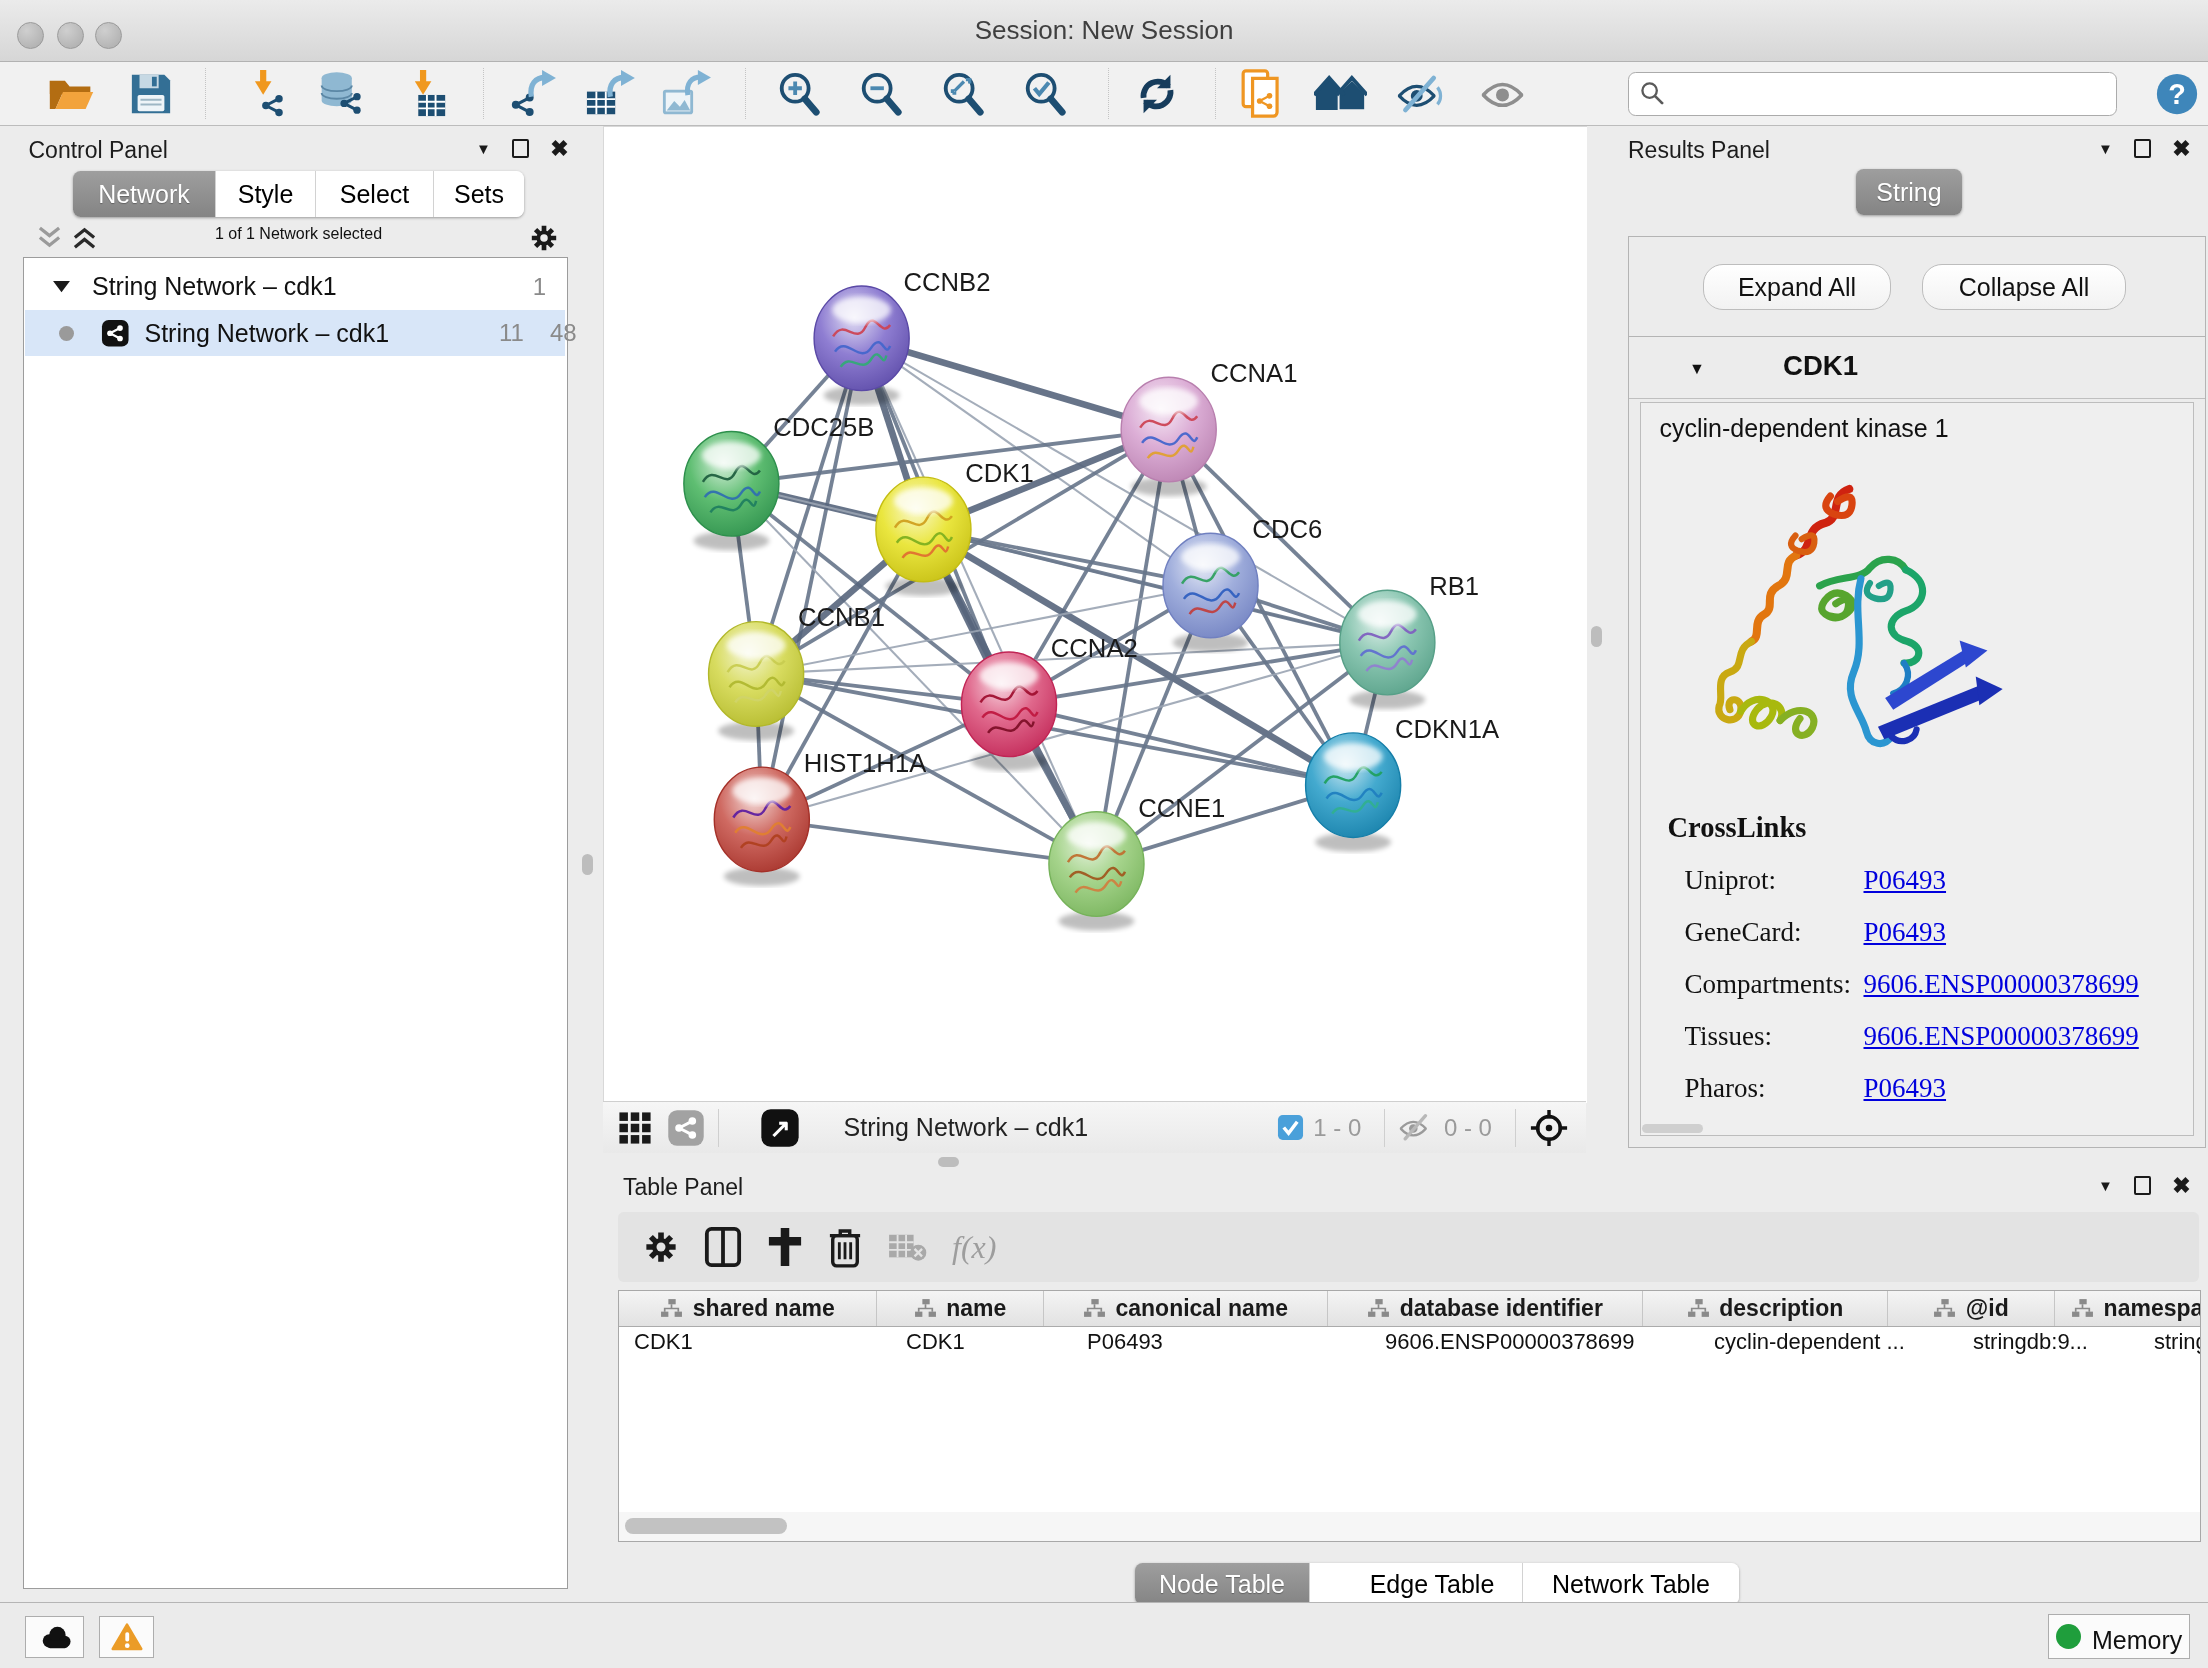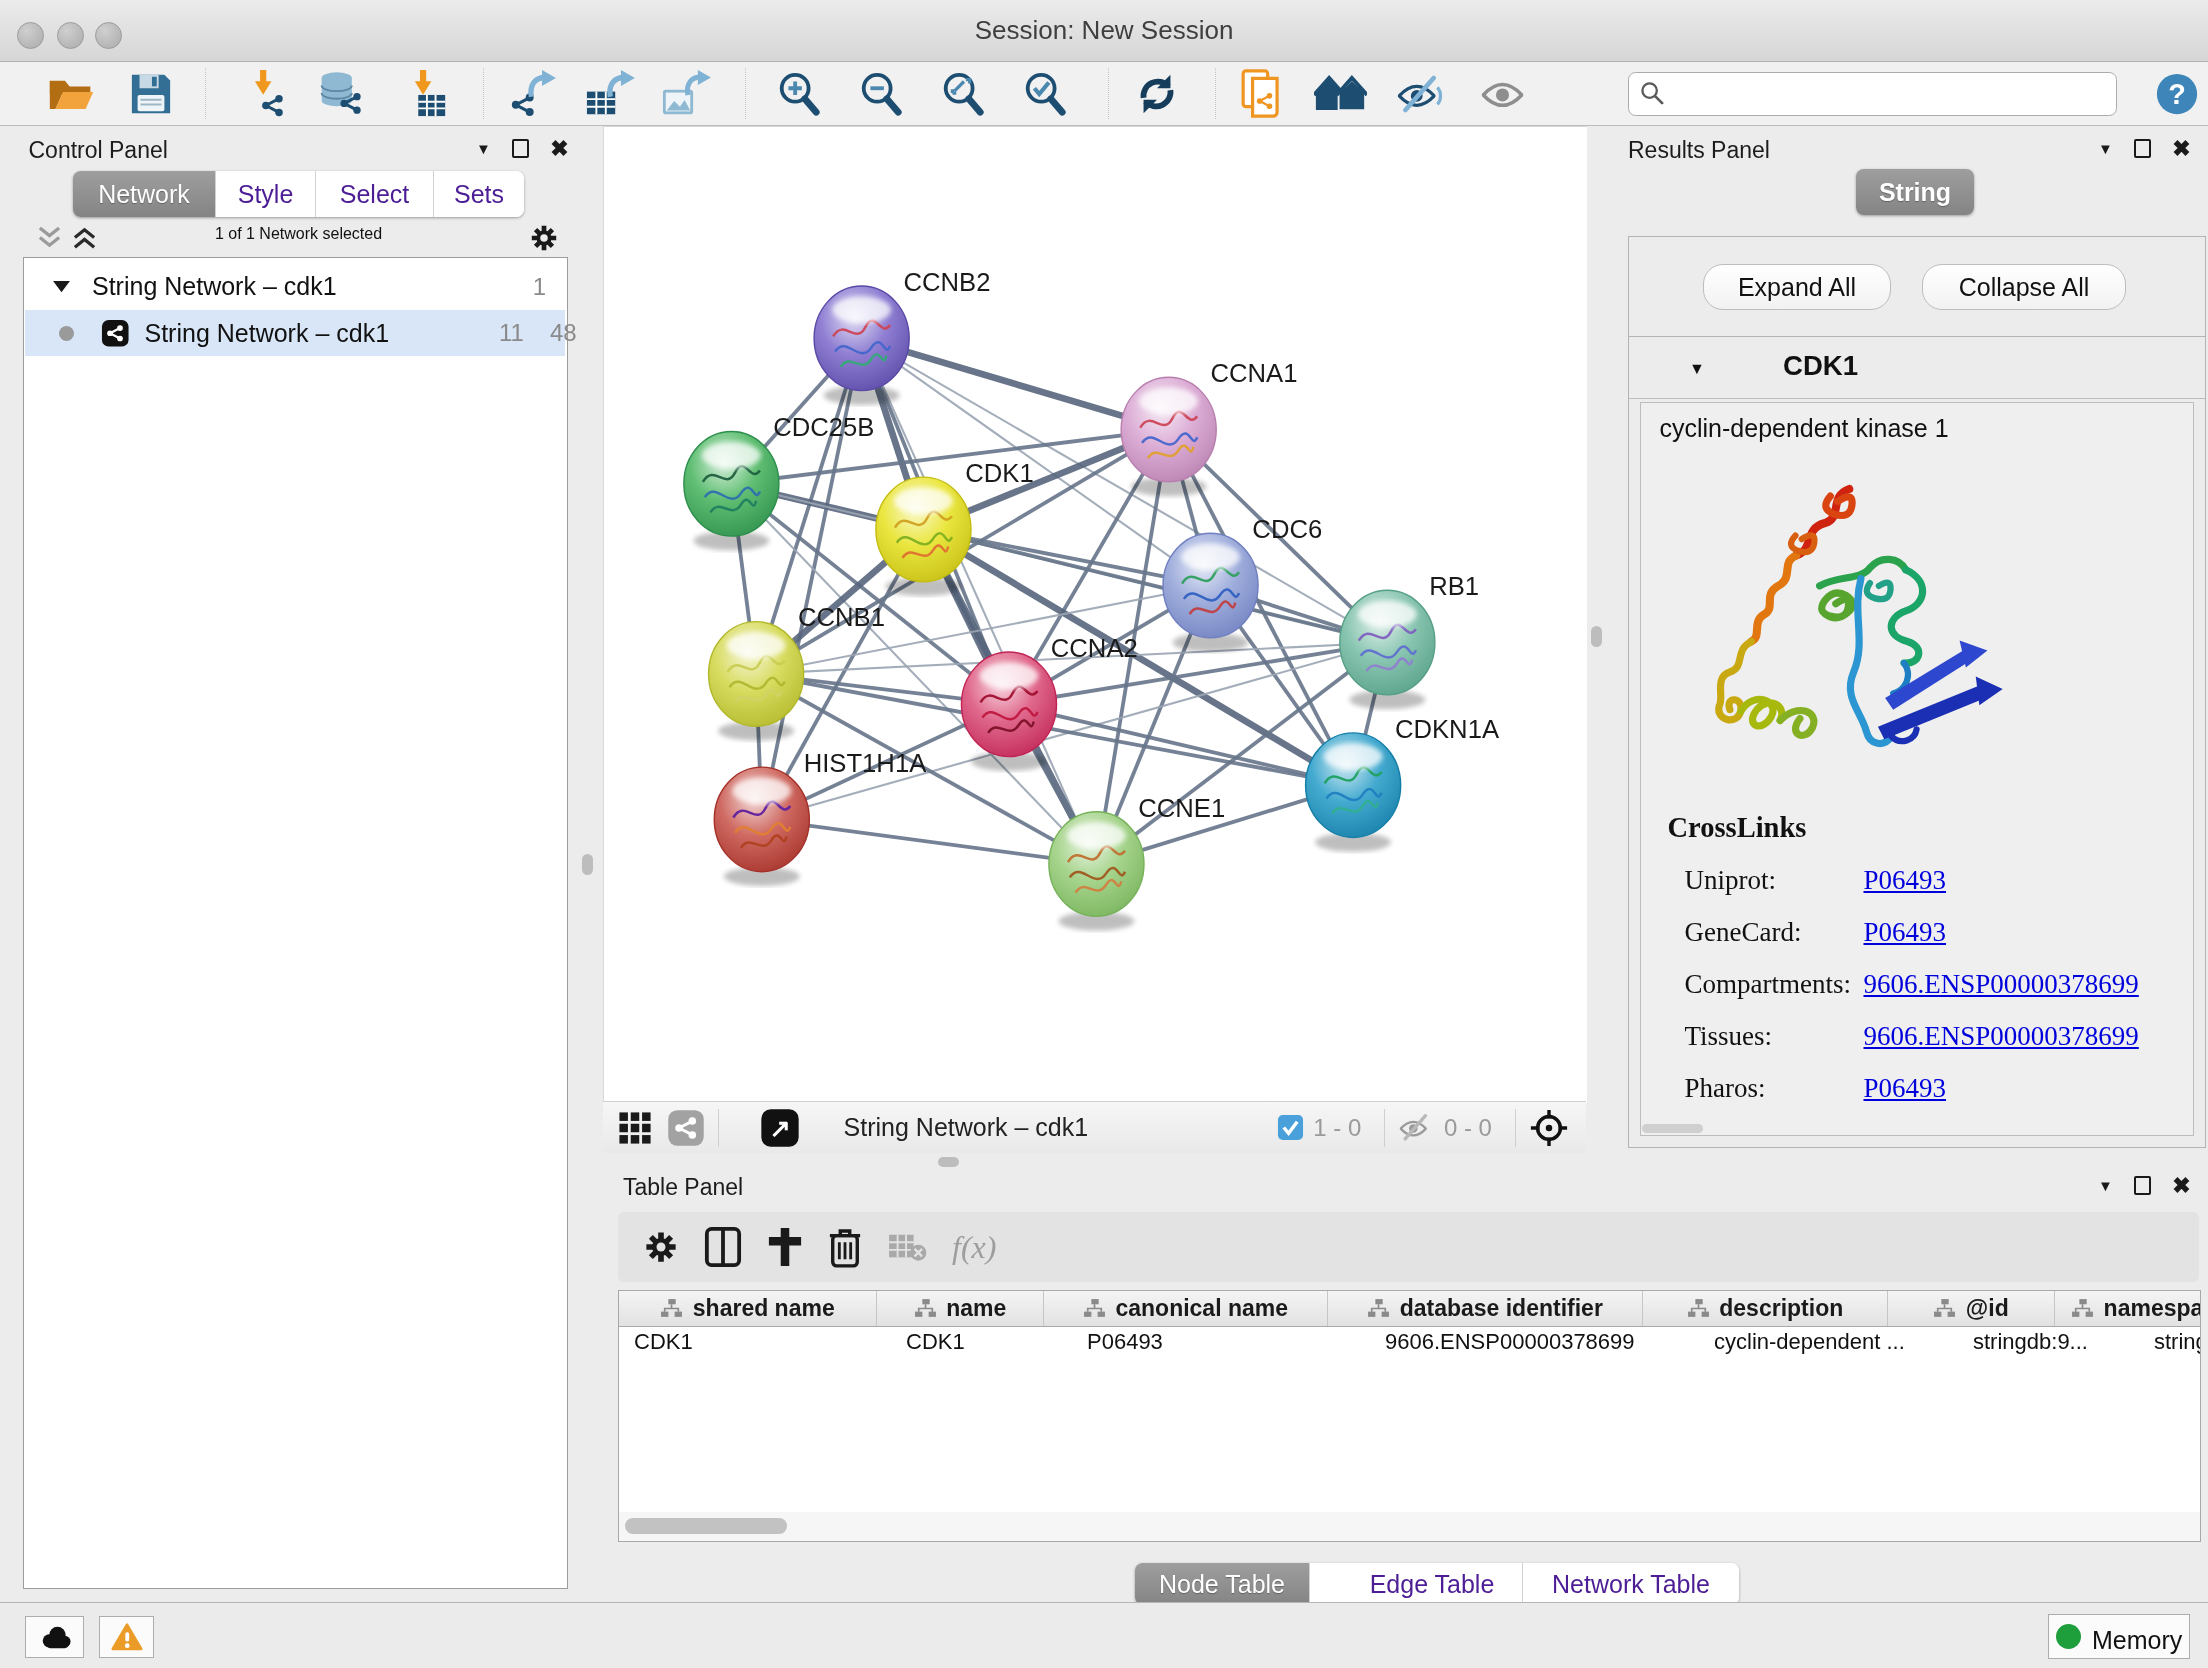--- a/index.html
+++ b/index.html
@@ -30,21 +30,21 @@
   
   .panel-title{font-size:23px;color:#1c1c1c;}
   .win-controls{position:absolute;display:flex;align-items:center;gap:21px;}
   .wc-arrow{font-size:15px;color:#1a1a1a;}
   .wc-float{width:13.3px;height:14.3px;border:2.4px solid #1a1a1a;border-radius:1.9px;display:inline-block;}
   .wc-close{font-size:22px;font-weight:bold;color:#1a1a1a;line-height:19px;}
 
   .seg-tabs{display:flex;border-radius:7.6px;overflow:hidden;
     box-shadow:0 1px 2.9px rgba(0,0,0,.35);}
   .seg{display:flex;align-items:center;justify-content:center;font-size:25px;
-    background:#fff;color:#4c1d95;border-right:1px solid #d2d2d2;}
+    background:#fff;color:#000000;border-right:1px solid #d2d2d2;}
   .seg:last-child{border-right:none;}
   .seg.sel{background:linear-gradient(#9e9e9e,#848484);color:#fff;
     text-shadow:0 1px 1px rgba(0,0,0,.3);}
 
   .pushbtn{background:linear-gradient(#ffffff,#f2f2f2);border:1.4px solid #bdbdbd;
     border-radius:20px;font-size:25px;display:flex;align-items:center;justify-content:center;}
 
   
   #cp-title{left:28.5px;top:137px;}
   #cp-controls{left:476px;top:139px;}
@@ -68,21 +68,21 @@
     display:flex;align-items:center;}
   .nv-sep{width:1px;height:38px;background:#cfcfcf;margin:0 13.3px;}
   #nv-title{font-size:25px;color:#222;margin-left:44px;}
   .nv-num{font-size:24px;color:#9a9a9a;margin:0 9.5px;}
   .splitter-handle{background:#bdbdbd;border-radius:5.7px;}
 
   
   #rp-title{left:1628px;top:137px;}
   #rp-controls{left:2098px;top:139px;}
   #rp-tab{left:1856px;top:169px;height:46px;}
-  #rp-tab .seg{width:118px;font-weight:bold;}
+  #rp-tab .seg{width:106px;}
   #rp-box1{left:1628px;top:236px;width:576px;height:99px;background:#ececec;
     border:1.9px solid #b4b4b4;}
   #btn-expand{position:absolute;left:74px;top:27px;width:186px;height:44px;}
   #btn-collapse{position:absolute;left:293px;top:27px;width:202px;height:44px;}
   #rp-box2{left:1628px;top:336px;width:576px;height:810px;background:#ececec;
     border:1.9px solid #b4b4b4;}
   #rp-generow{position:absolute;left:0;top:0;width:100%;height:61px;border-bottom:1.4px solid #bfbfbf;}
   #rp-gene-arrow{position:absolute;left:60px;top:23px;font-size:16px;}
   #rp-gene{position:absolute;left:154px;top:13.3px;font-size:27.6px;font-weight:bold;}
   #rp-inner{position:absolute;left:10.5px;top:65px;width:552px;height:732px;

